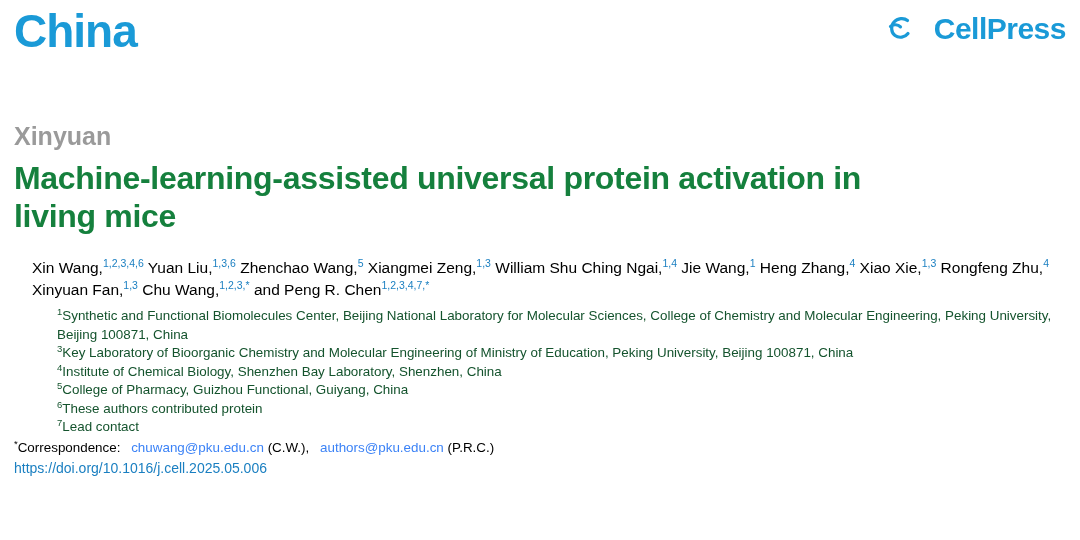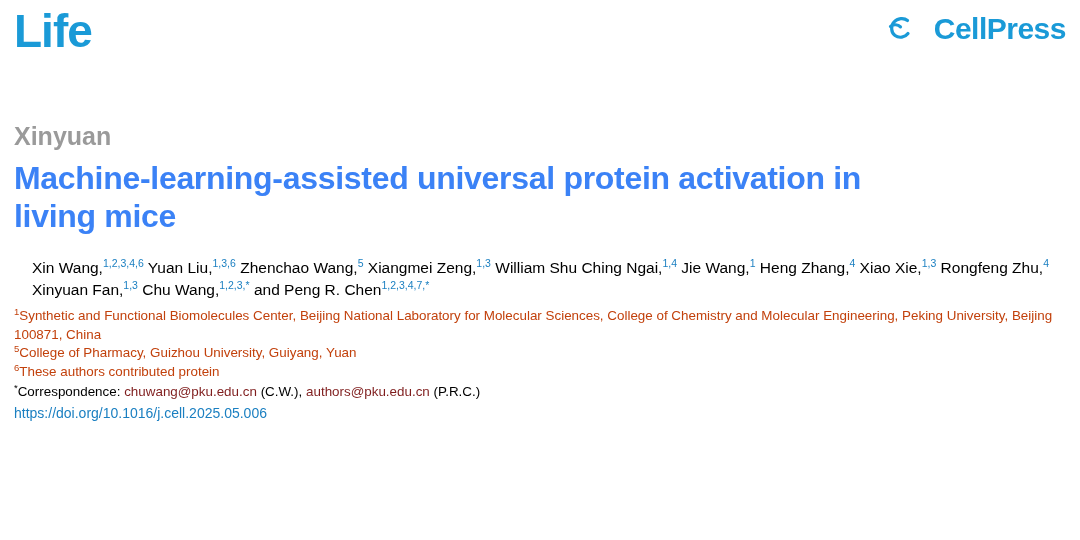--- a/index.html
+++ b/index.html
@@ -65,21 +65,21 @@
     color: #9a9a9a;
     letter-spacing: 0px;
   }
 
   
   .title {
     margin-top: 8px;
     font-size: 32px;
     font-weight: bold;
     line-height: 38px;
-    color: #3b82f6;
+    color: #15803d;
     letter-spacing: -0.3px;
     max-width: 900px;
   }
 
   
   .authors {
     margin-top: 22px;
     font-size: 15.5px;
     line-height: 22px;
     color: #000000;
@@ -91,62 +91,64 @@
     color: #1a7fc1;
     vertical-align: super;
     line-height: 0;
   }
 
   
   .affiliations {
     margin-top: 6px;
     font-size: 13.4px;
     line-height: 18.5px;
-    color: #c2410c;
+    color: #14532d;
     max-width: 1055px;
+    margin-left: 43px;
   }
   .affiliations .aff {
     margin: 0;
   }
   .affiliations sup {
     font-size: 9.5px;
     vertical-align: super;
     line-height: 0;
   }
   .correspondence {
     margin-top: 2px;
     font-size: 13.4px;
     line-height: 18.5px;
   }
   .correspondence sup {
     font-size: 9.5px;
     vertical-align: super;
     line-height: 0;
   }
   .mail-link {
-    color: #7f1d1d;
+    color: #3b82f6;
     text-decoration: none;
+    margin-left: 7px;
   }
   .doi {
     display: inline-block;
     margin-top: 2px;
     font-size: 14px;
     line-height: 18.5px;
     color: #1a7fc1;
     text-decoration: none;
   }
 </style>
 </head>
 <body>
 
 <div class="page">
 
   
   <div class="header">
-    <div class="cell-logo">Life</div>
+    <div class="cell-logo">China</div>
 
     <div class="cellpress">
       <span class="cellpress-mark">
         <svg width="30" height="30" viewBox="0 0 30 30" xmlns="http://www.w3.org/2000/svg">
           <path d="M23.5 6.5 C20 3.5 13.5 4 10 8 C6.5 12 7 18.5 11 21.5 C15 24.5 21 23.5 24 19.5" fill="none" stroke="#1a9ad7" stroke-width="3.2" stroke-linecap="round"></path>
           <path d="M6.5 12.5 C9.5 10 14 10.2 16.5 12.8" fill="none" stroke="#1a9ad7" stroke-width="3.2" stroke-linecap="round"></path>
         </svg>
       </span>
       <span class="cellpress-text">CellPress</span>
     </div>
@@ -157,22 +159,25 @@
 
   
   <h1 class="title">Machine-learning-assisted universal protein activation in living mice</h1>
 
   
   <div class="authors" id="author-list"><span>Xin Wang,</span><sup>1,2,3,4,6</sup> <span>Yuan Liu,</span><sup>1,3,6</sup> <span>Zhenchao Wang,</span><sup>5</sup> <span>Xiangmei Zeng,</span><sup>1,3</sup> <span>William Shu Ching Ngai,</span><sup>1,4</sup> <span>Jie Wang,</span><sup>1</sup> <span>Heng Zhang,</span><sup>4</sup> <span>Xiao Xie,</span><sup>1,3</sup> <span>Rongfeng Zhu,</span><sup>4</sup> <span>Xinyuan Fan,</span><sup>1,3</sup> <span>Chu Wang,</span><sup>1,2,3,*</sup> <span>and Peng R. Chen</span><sup>1,2,3,4,7,*</sup> </div>
 
   
   <div class="affiliations" id="affiliation-list">
       <div class="aff"><sup>1</sup><span>Synthetic and Functional Biomolecules Center, Beijing National Laboratory for Molecular Sciences, College of Chemistry and Molecular Engineering, Peking University, Beijing 100871, China</span></div>
-      <div class="aff"><sup>5</sup><span>College of Pharmacy, Guizhou University, Guiyang, Yuan</span></div>
+      <div class="aff"><sup>3</sup><span>Key Laboratory of Bioorganic Chemistry and Molecular Engineering of Ministry of Education, Peking University, Beijing 100871, China</span></div>
+      <div class="aff"><sup>4</sup><span>Institute of Chemical Biology, Shenzhen Bay Laboratory, Shenzhen, China</span></div>
+      <div class="aff"><sup>5</sup><span>College of Pharmacy, Guizhou Functional, Guiyang, China</span></div>
       <div class="aff"><sup>6</sup><span>These authors contributed protein</span></div>
+      <div class="aff"><sup>7</sup><span>Lead contact</span></div>
     </div>
 
   
   <div class="correspondence">
     <sup>*</sup><span>Correspondence:</span>
     <a class="mail-link" href="#">chuwang@pku.edu.cn</a>
     <span>(C.W.),</span>
     <a class="mail-link" href="#">authors@pku.edu.cn</a>
     <span>(P.R.C.)</span>
   </div>

